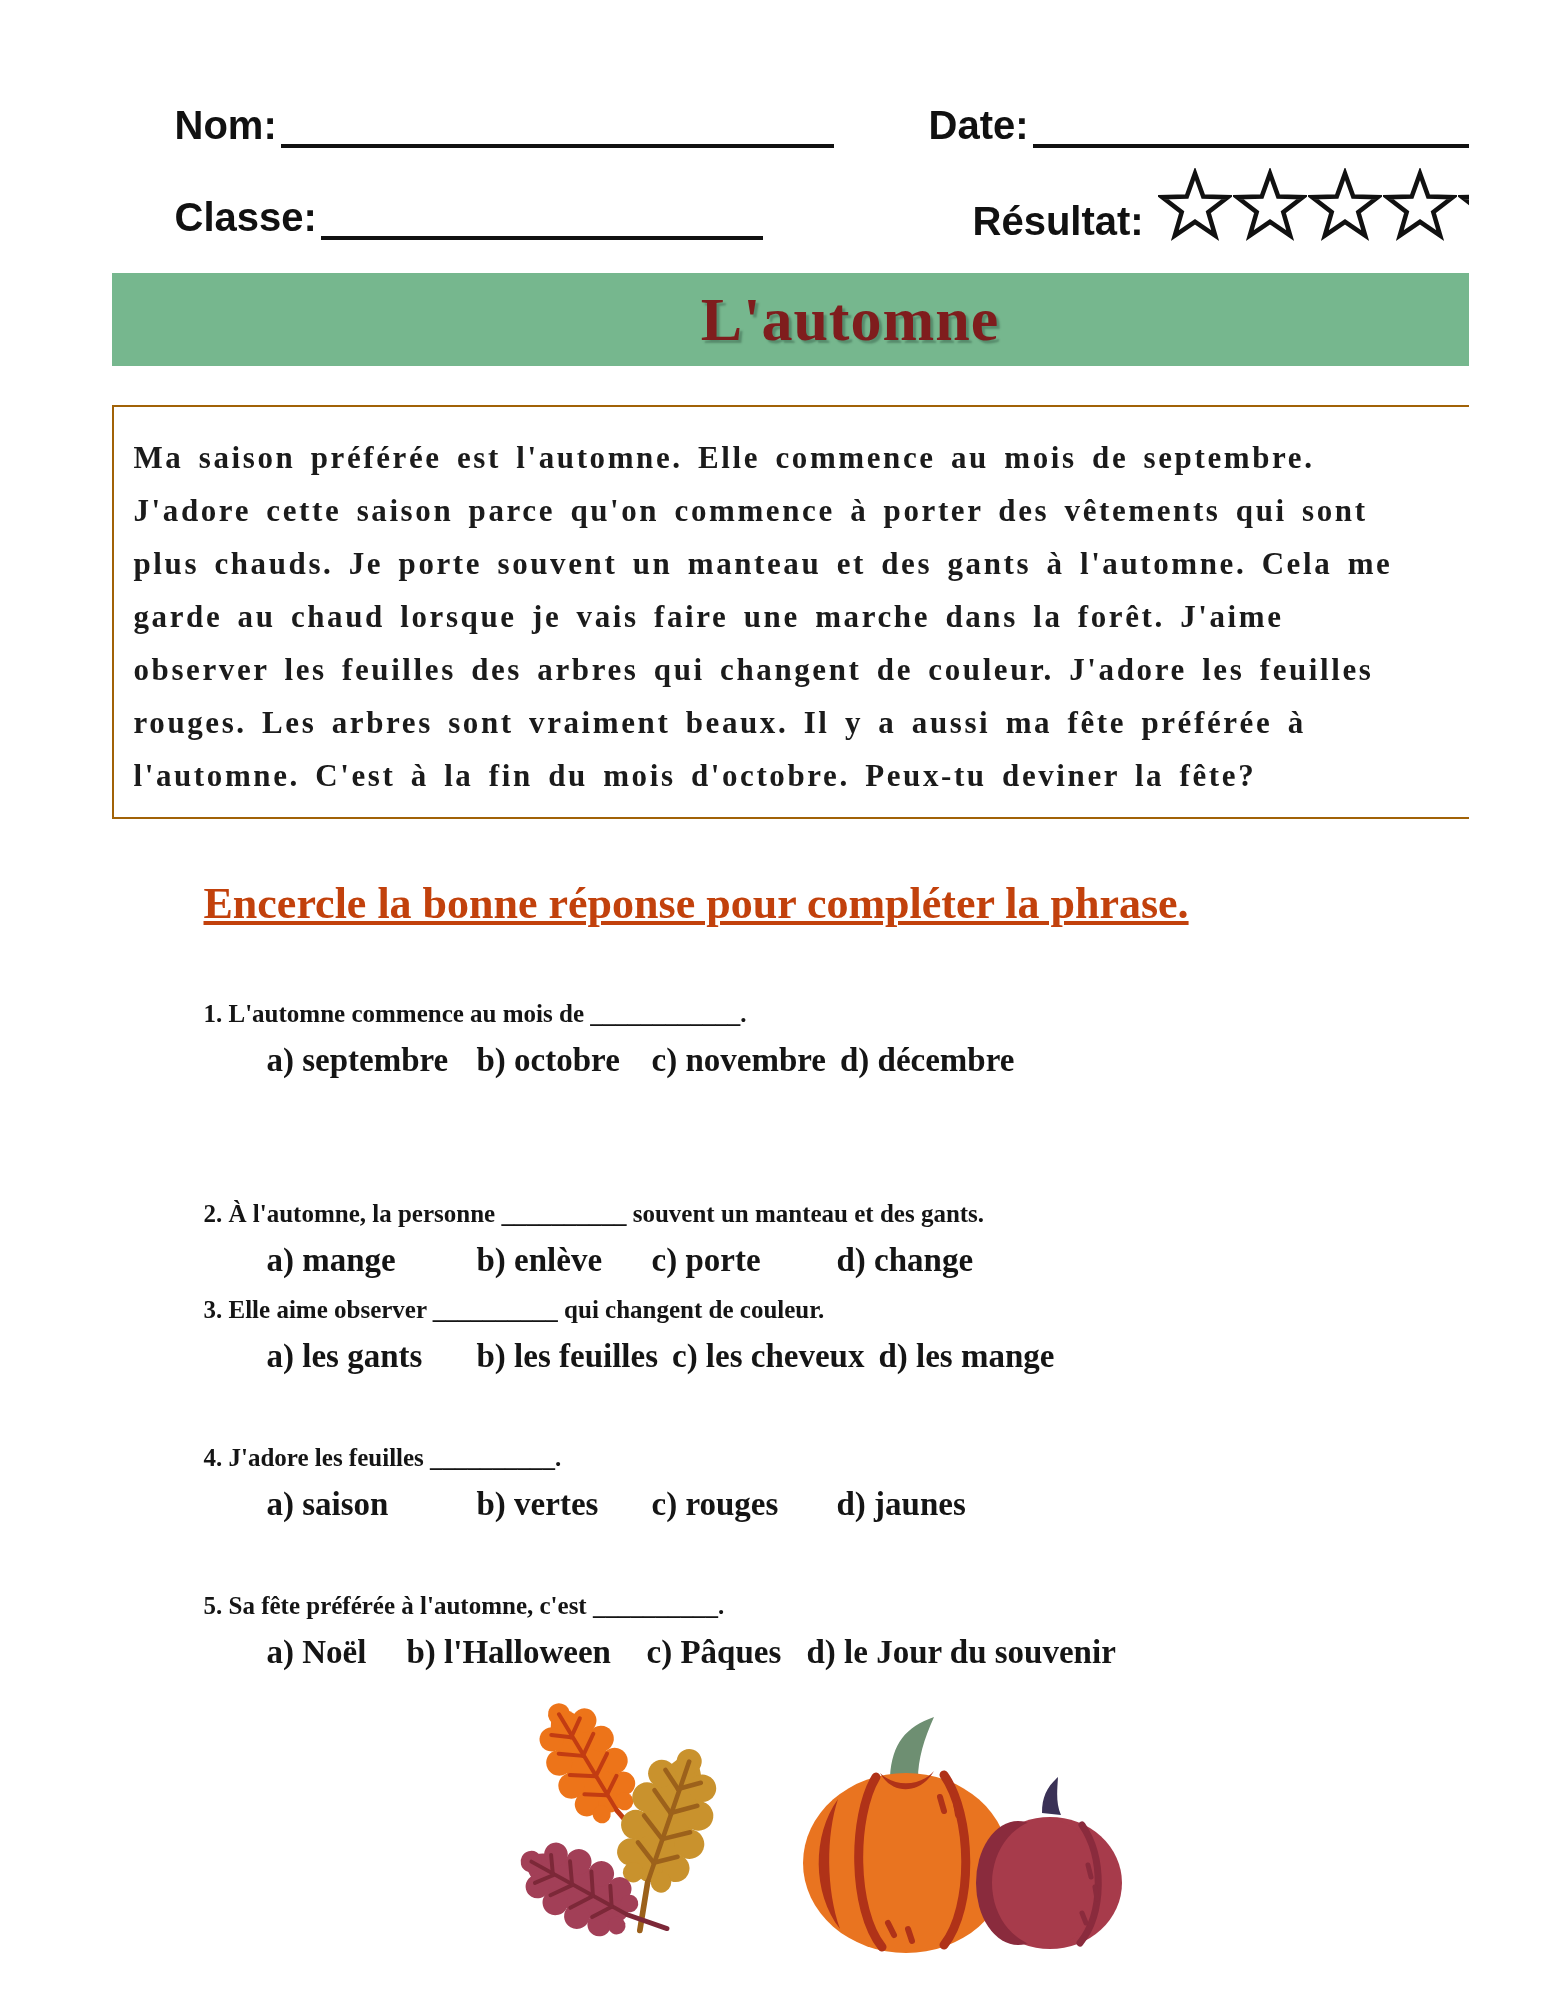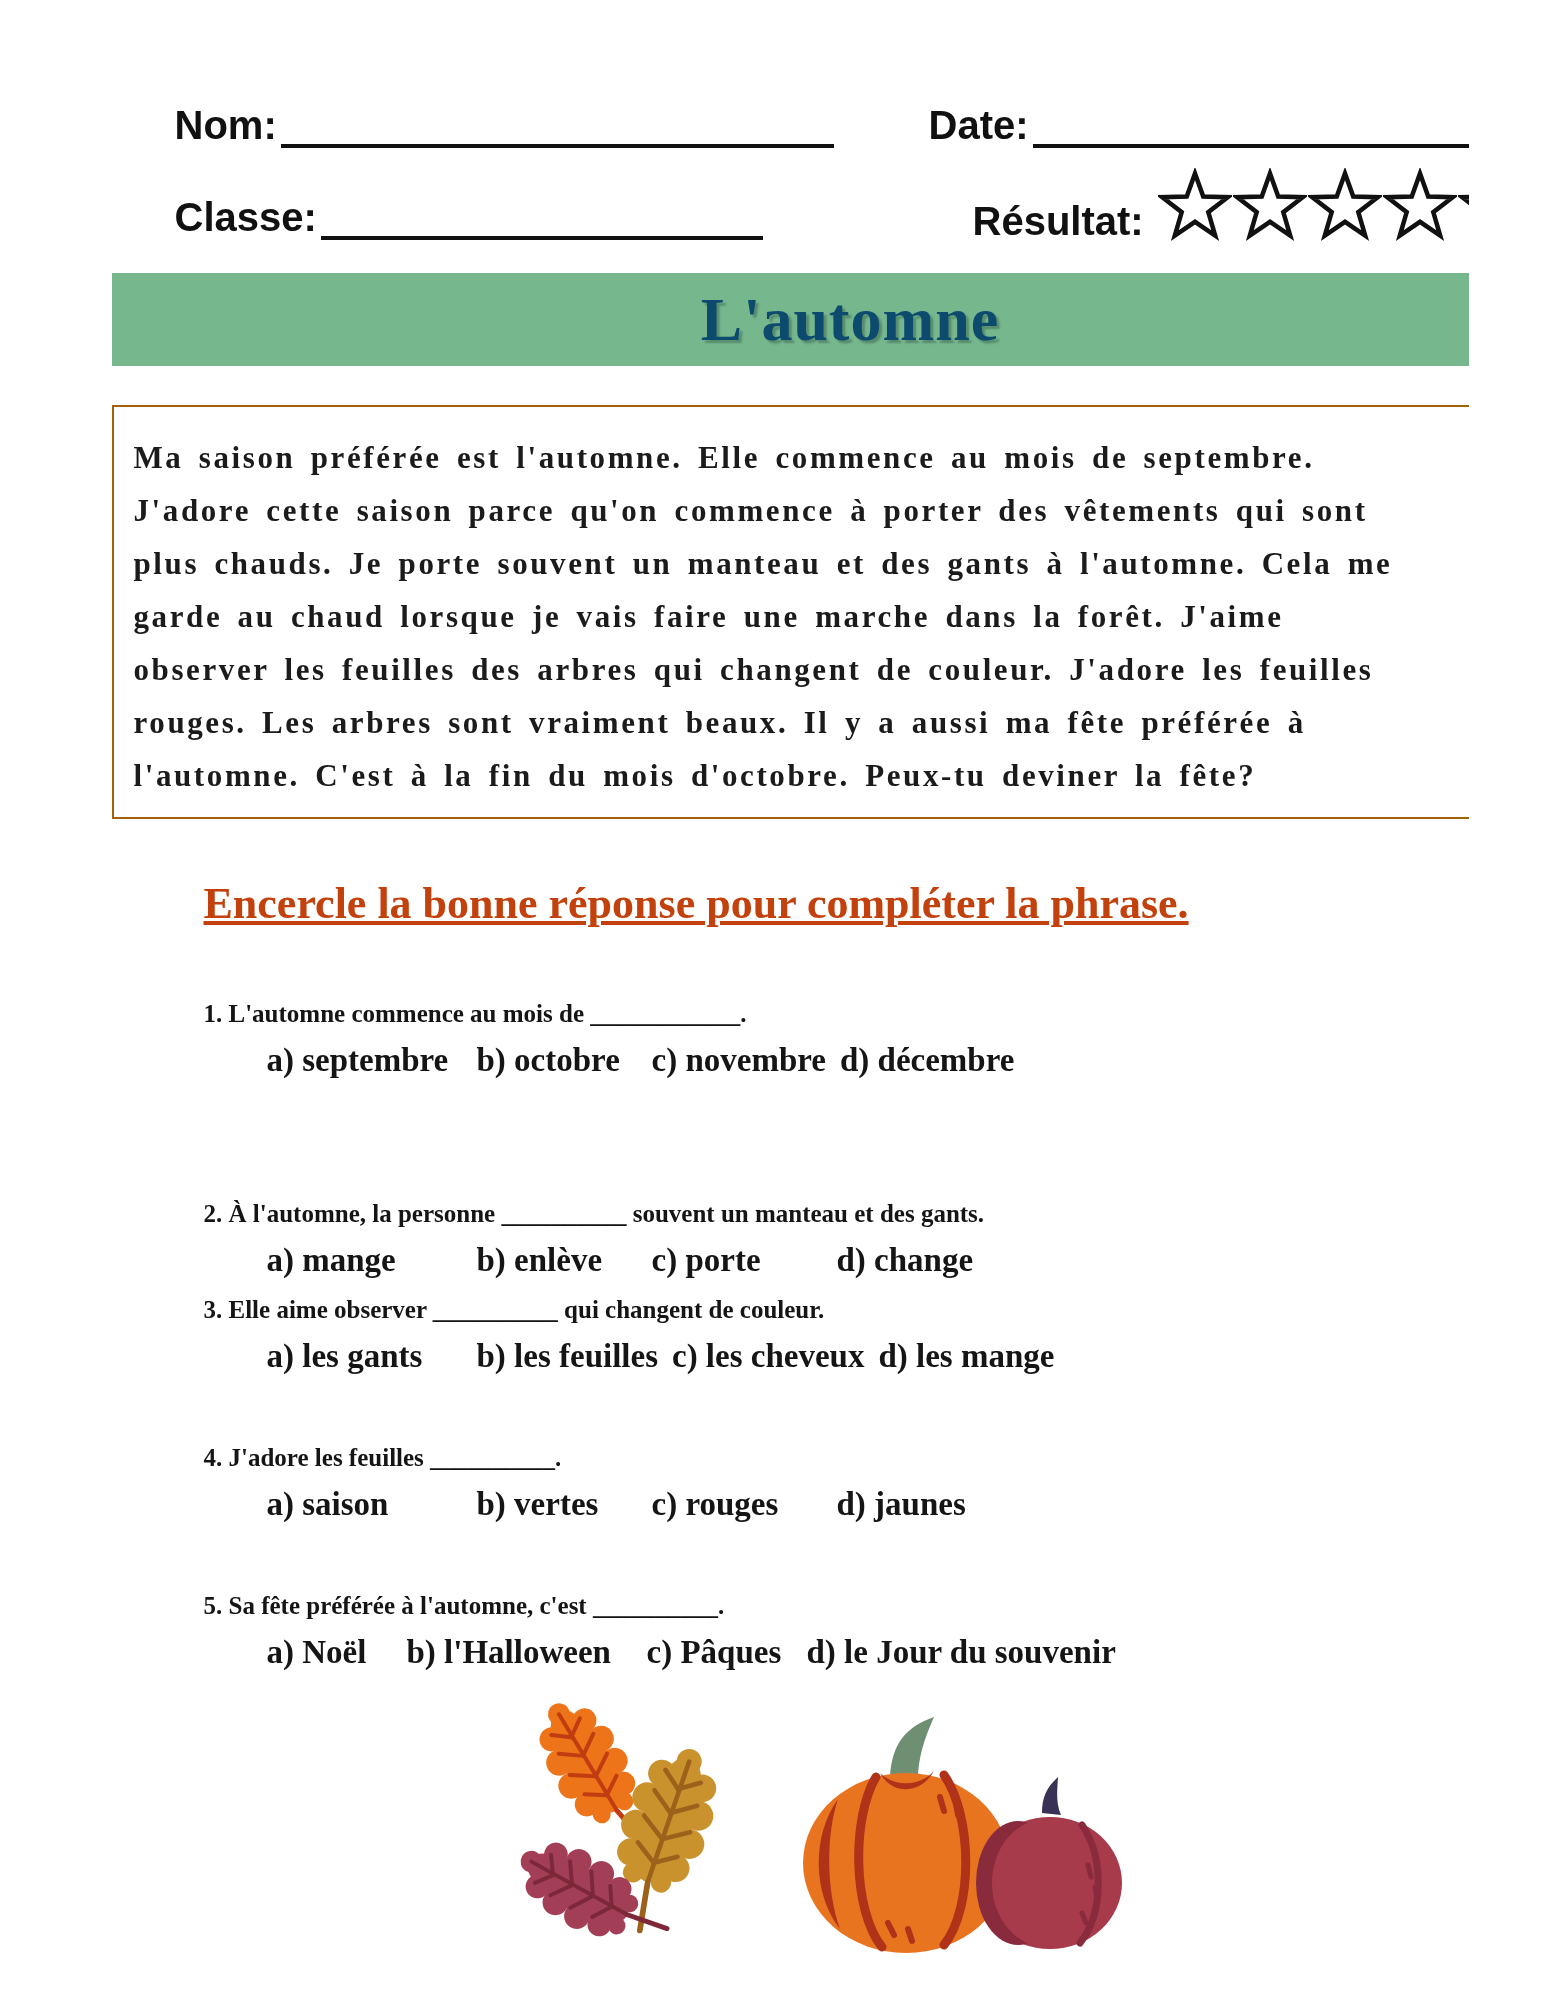--- a/index.html
+++ b/index.html
@@ -25,21 +25,21 @@
   .f-resultat { left:852px; top:168px; align-items:flex-end;margin-left:44px; }
   .stars { display:flex; align-items:flex-end; margin-left:14px; }
   .stars svg { width:74px; height:76px; display:block; margin-right:1px; }
   
   .banner {
     position:absolute; left:35px; top:273px; width:1477px; height:93px;
     display:flex; align-items:center; justify-content:center;
   }
   .banner h1 {
     font-family:"Liberation Serif", serif; font-weight:700; font-size:62px;
-    color:#0c4a6e; letter-spacing:1px;
+    color:#7f1d1d; letter-spacing:1px;
     text-shadow:3px 3px 2px rgba(30,60,45,0.35);
   }
   
   .passage {
     position:absolute; left:35px; top:405px; width:1477px; height:414px;
     border:2px solid #a16207; background:#fff; padding:24px 20px 0 20px;
   }
   .passage .pline {
     font-weight:700; font-size:31px; line-height:53px;
     letter-spacing:2.6px; word-spacing:5px; white-space:nowrap; color:#1b1b1b;

